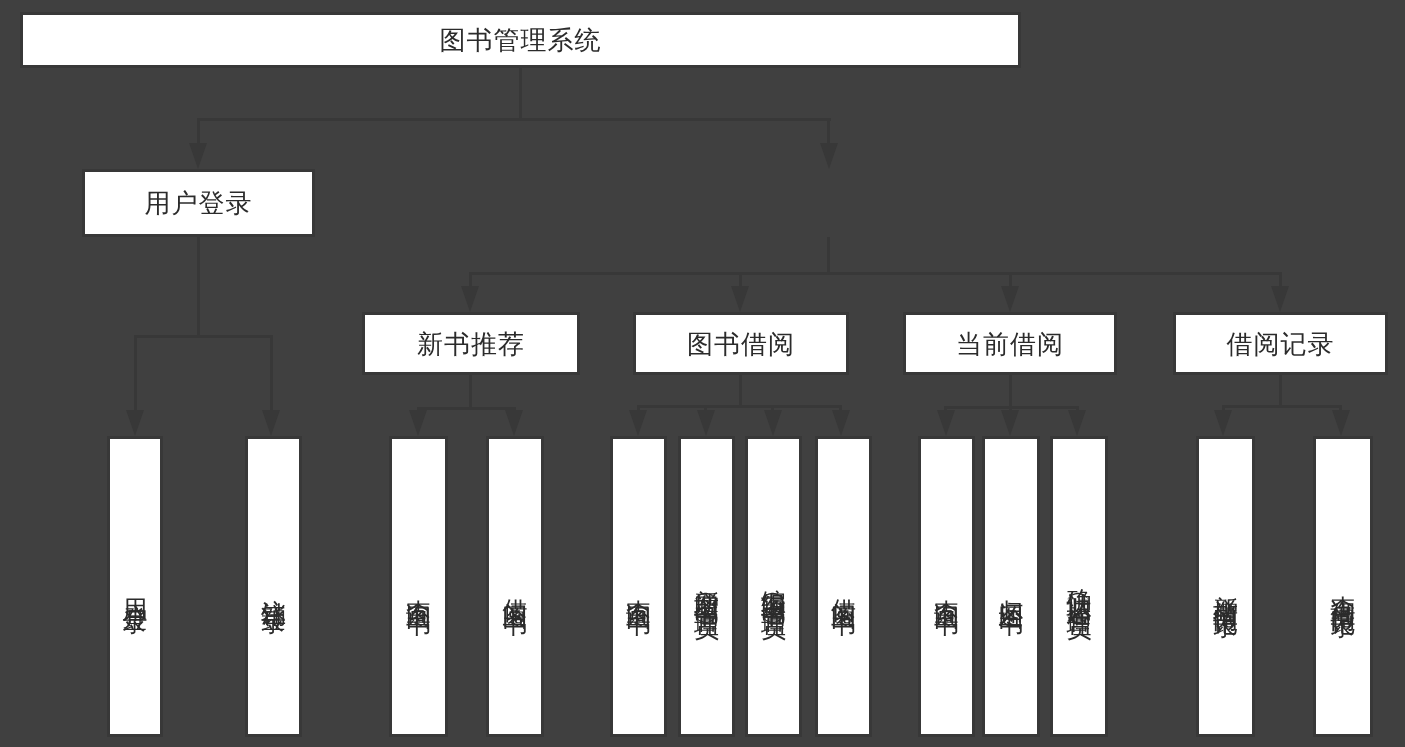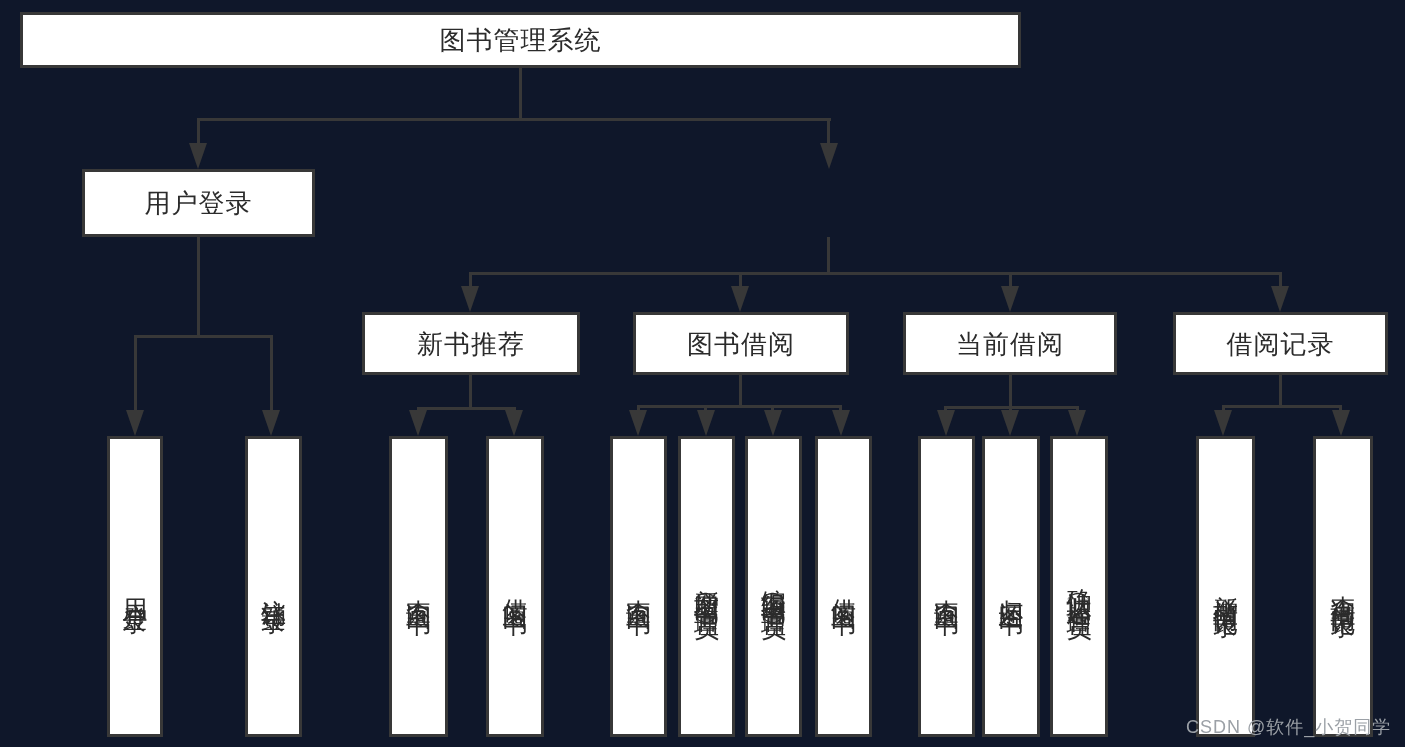--- a/index.html
+++ b/index.html
@@ -4,21 +4,21 @@
 <style>
   html, body {
     margin: 0;
     padding: 0;
     background: #ffffff;
   }
   .stage {
     position: relative;
     width: 1405px;
     height: 747px;
-    background: #0f172a;
+    background: #404040;
     font-family: "Liberation Sans", sans-serif;
     overflow: hidden;
   }
   .node {
     position: absolute;
     box-sizing: border-box;
     border: 3px solid #383838;
     background: #ffffff;
     color: #2b2b2b;
     display: flex;
@@ -83,21 +83,20 @@
   <div class="node v" style="left:745px;top:436px;width:57px;height:301px;">编辑图书（管理员）</div>
   <div class="node v" style="left:815px;top:436px;width:57px;height:301px;">借阅图书</div>
 
   <div class="node v" style="left:918px;top:436px;width:57px;height:301px;">查询图书</div>
   <div class="node v" style="left:982px;top:436px;width:58px;height:301px;">归还图书</div>
   <div class="node v" style="left:1050px;top:436px;width:58px;height:301px;">确认归还（管理员）</div>
 
   <div class="node v" style="left:1196px;top:436px;width:59px;height:301px;">新增借阅记录</div>
   <div class="node v" style="left:1313px;top:436px;width:60px;height:301px;">查询借阅记录</div>
 
-  <div class="watermark">CSDN @软件_小贺同学</div>
 
 <div class="line" style="left: 519px; top: 68px; width: 3px; height: 52px;"></div>
     <div class="line" style="left: 197px; top: 118px; width: 634px; height: 3px;"></div>
     <div class="line" style="left: 197px; top: 118px; width: 3px; height: 28px;"></div>
     <div class="line" style="left: 827px; top: 118px; width: 3px; height: 28px;"></div>
     <div class="line" style="left: 197px; top: 234px; width: 3px; height: 103px;"></div>
     <div class="line" style="left: 134px; top: 335px; width: 139px; height: 3px;"></div>
     <div class="line" style="left: 134px; top: 335px; width: 3px; height: 80px;"></div>
     <div class="line" style="left: 270px; top: 335px; width: 3px; height: 80px;"></div>
     <div class="line" style="left: 827px; top: 237px; width: 3px; height: 38px;"></div>

